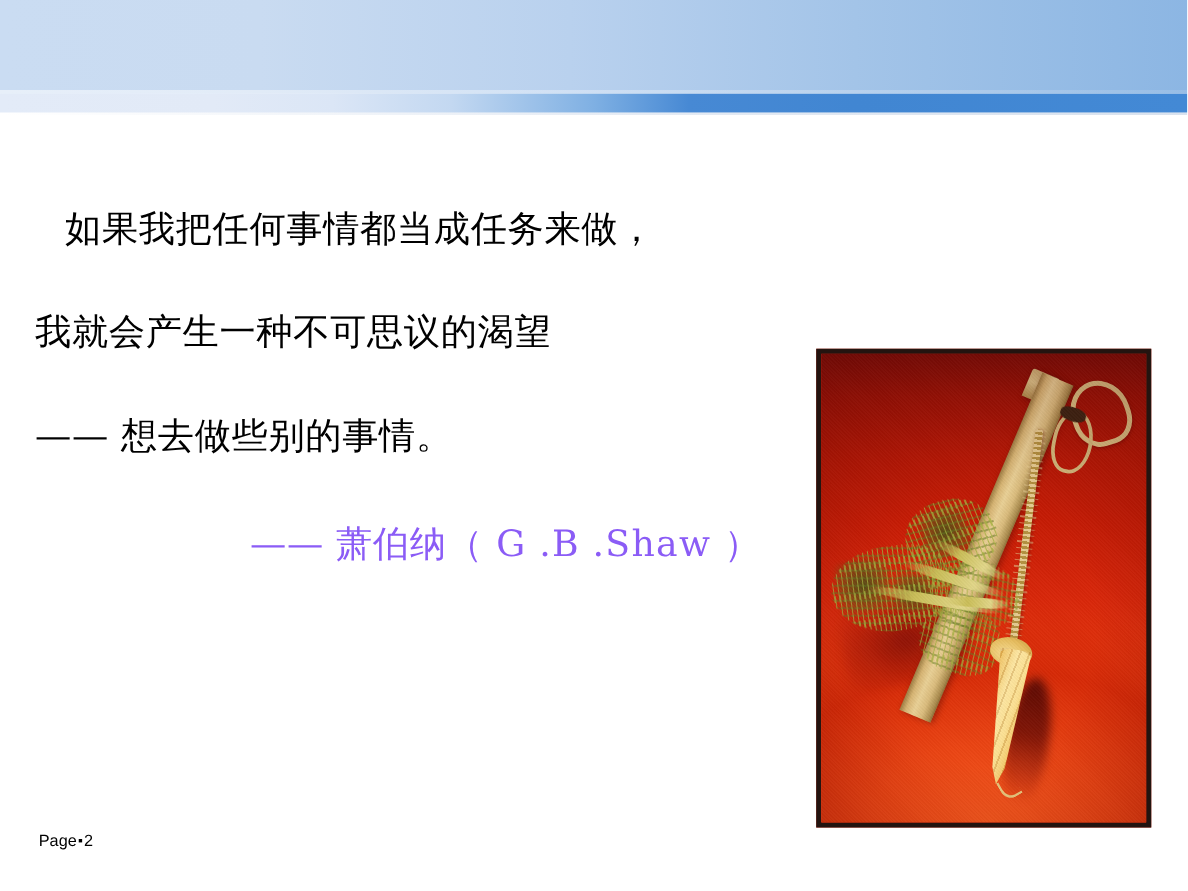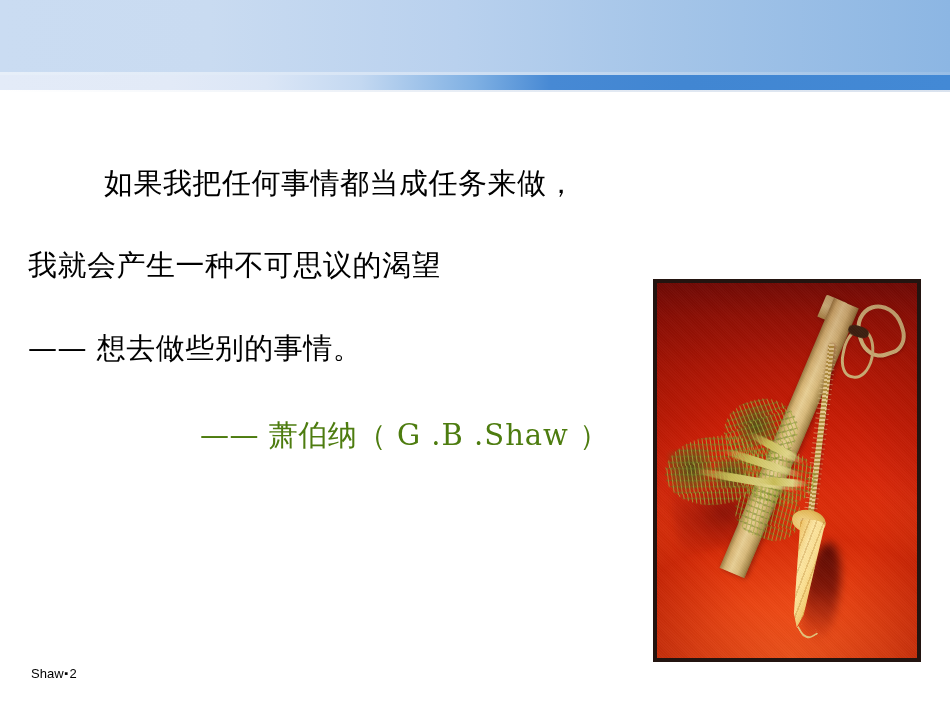--- a/index.html
+++ b/index.html
@@ -62,27 +62,27 @@
     width: 660px;
   }
   .quote-line {
     color: #000000;
     font-family: "DejaVu Serif", "Liberation Serif", serif;
     font-size: 29px;
     line-height: 30px;
     white-space: nowrap;
     letter-spacing: 0.5px;
   }
-  .quote-line.l1 { padding-left: 104px; margin-bottom: 52px; }
+  .quote-line.l1 { padding-left: 52px; margin-bottom: 52px; }
   .quote-line.l2 { padding-left: 28px;  margin-bottom: 53px; margin-top: 41px; }
   .quote-line.l3 { padding-left: 28px;  margin-bottom: 56px; }
 
   .attrib-line {
     padding-left: 200px;
-    color: #4d7c0f;
+    color: #8b5cf6;
     font-family: "DejaVu Serif", "Liberation Serif", serif;
     font-size: 29px;
     line-height: 32px;
     white-space: nowrap;
   }
   .attrib-name {
     letter-spacing: 0.5px;
   }
   .attrib-latin {
     font-family: "DejaVu Serif", "Liberation Serif", serif;
@@ -411,16 +411,16 @@
       <div class="carrot"></div>
       <div class="carrot-ridges"></div>
       <div class="carrot-tip-root"></div>
 
       <div class="photo-vignette"></div>
       <div class="photo-grain"></div>
     </div>
   </div>
 
   <div class="footer">
-    <span>Shaw</span><span class="bullet">▪</span><span>2</span>
+    <span>Page</span><span class="bullet">▪</span><span>2</span>
   </div>
 
 </div>
 
 </body></html>

